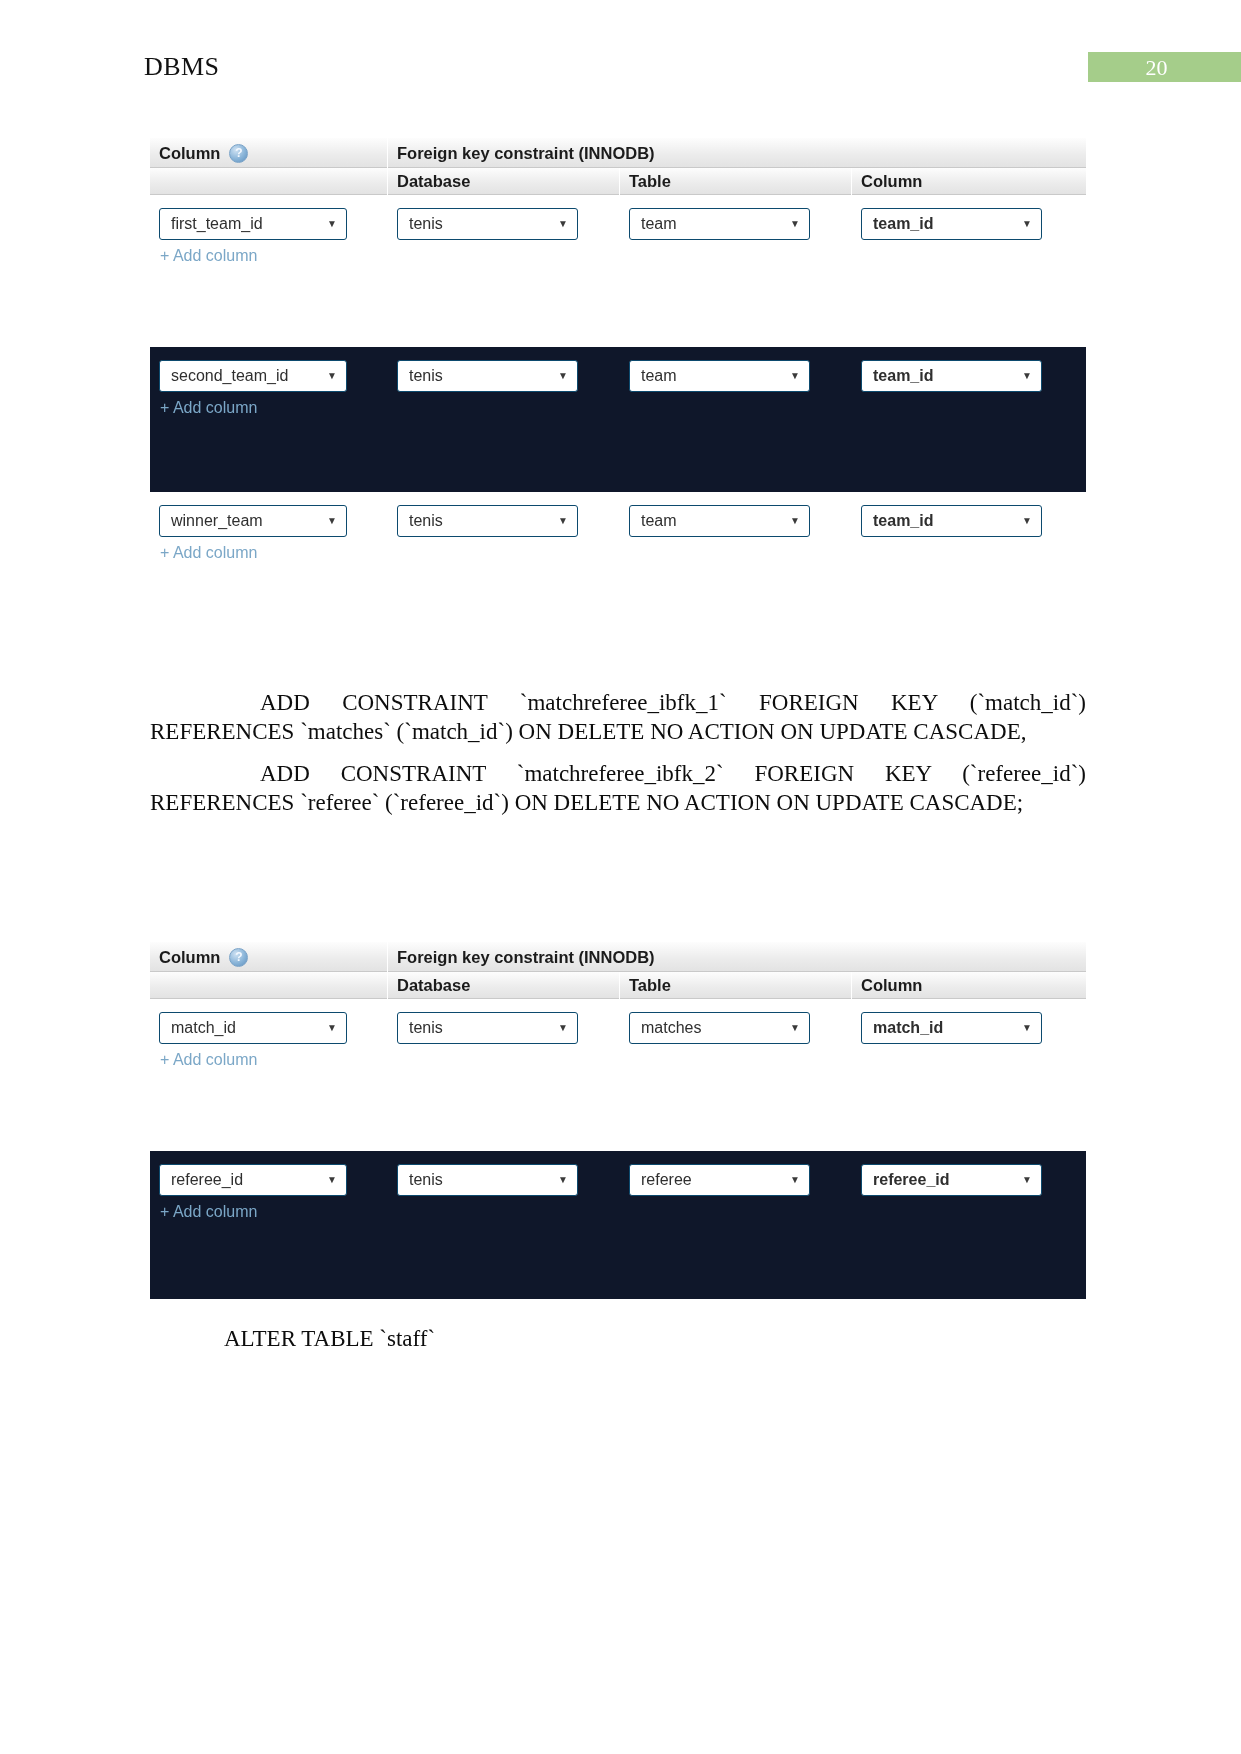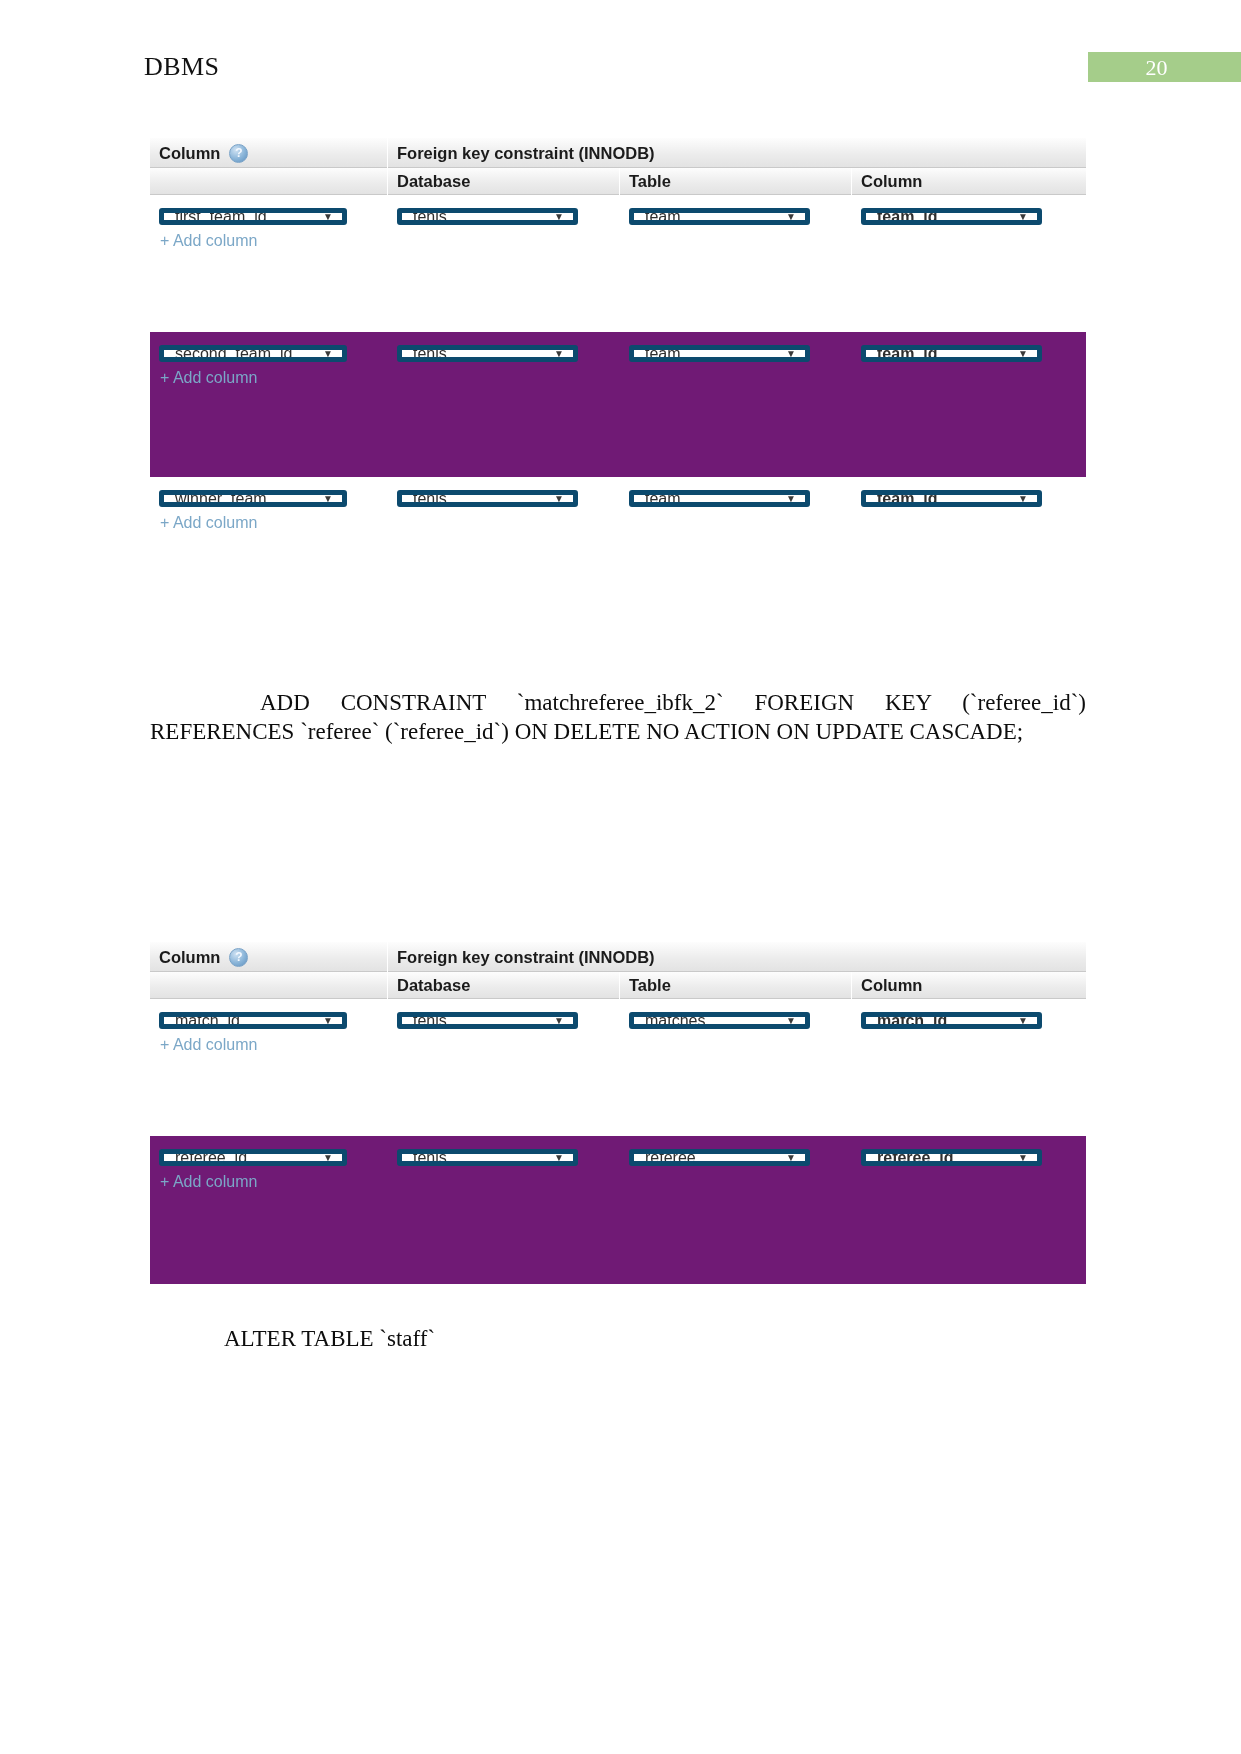--- a/index.html
+++ b/index.html
@@ -98,36 +98,36 @@
     font-family: "Liberation Sans", sans-serif;
   }
 
   .fk-subhead-row { display: flex; height: 27px; }
 
   .fk-body-row {
     display: flex;
     align-items: flex-start;
     position: relative;
   }
-  .fk-body-row.shaded { background: #701a75; }
+  .fk-body-row.shaded { background: #0f172a; }
 
   .fk-cell {
     box-sizing: border-box;
     padding-top: 13px;
   }
   .fk-cell.c1 { width: 238px; padding-left: 9px; }
   .fk-cell.c2 { width: 232px; padding-left: 9px; }
   .fk-cell.c3 { width: 232px; padding-left: 9px; }
   .fk-cell.c4 { width: 234px; padding-left: 9px; }
 
   .select-box {
     position: relative;
-    height: 17px;
+    height: 32px;
     background: #ffffff;
-    border: 5px solid #0c4a6e;
+    border: 1px solid #0c4a6e;
     border-radius: 3px;
     box-sizing: border-box;
     display: flex;
     align-items: center;
     padding: 0 24px 0 11px;
     font-size: 16px;
     color: #2f2f2f;
     font-family: "Liberation Sans", sans-serif;
     white-space: nowrap;
     overflow: hidden;
@@ -293,20 +293,21 @@
       <div class="select-box w-colr">
         <span>team_id</span>
         <span class="caret">▼</span>
       </div>
     </div>
   </div>
 
 </div>
 
 <div class="sql-block" style="top:675px;">
+  <div class="sql-para sql-line-indent-2" style="margin-top:13px;">ADD CONSTRAINT `matchreferee_ibfk_1` FOREIGN KEY (`match_id`) REFERENCES `matches` (`match_id`) ON DELETE NO ACTION ON UPDATE CASCADE,</div>
   <div class="sql-para sql-line-indent-2" style="margin-top:13px;">ADD CONSTRAINT `matchreferee_ibfk_2` FOREIGN KEY (`referee_id`) REFERENCES `referee` (`referee_id`) ON DELETE NO ACTION ON UPDATE CASCADE;</div>
 </div>
 
 <div class="fk-widget" id="fk2" style="top:942px;">
 
   <div class="fk-head-row">
     <div class="fk-head-cell col-col">
       <span>Column</span>
       <span class="help-icon">?</span>
     </div>

